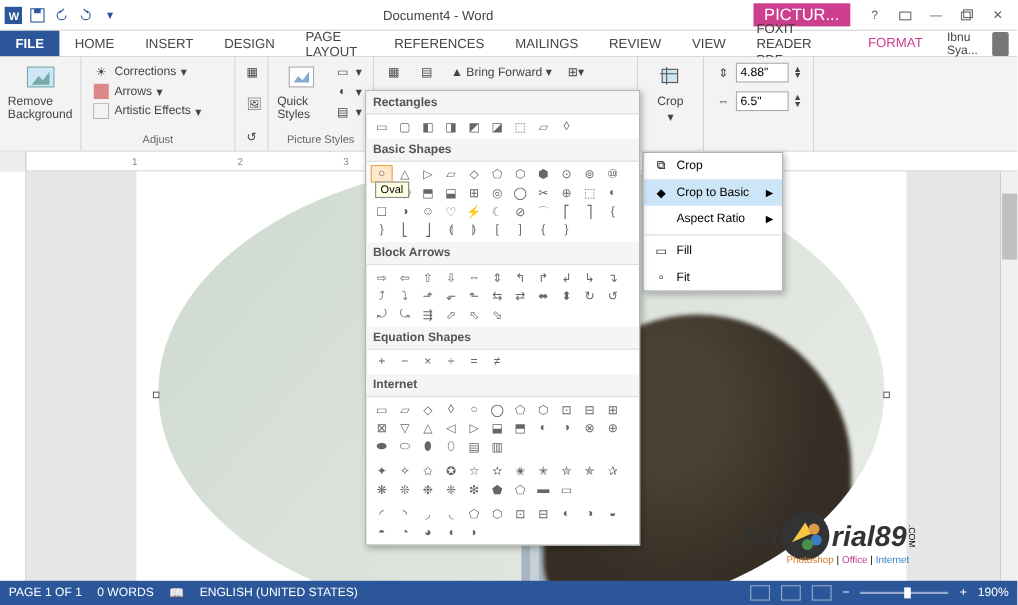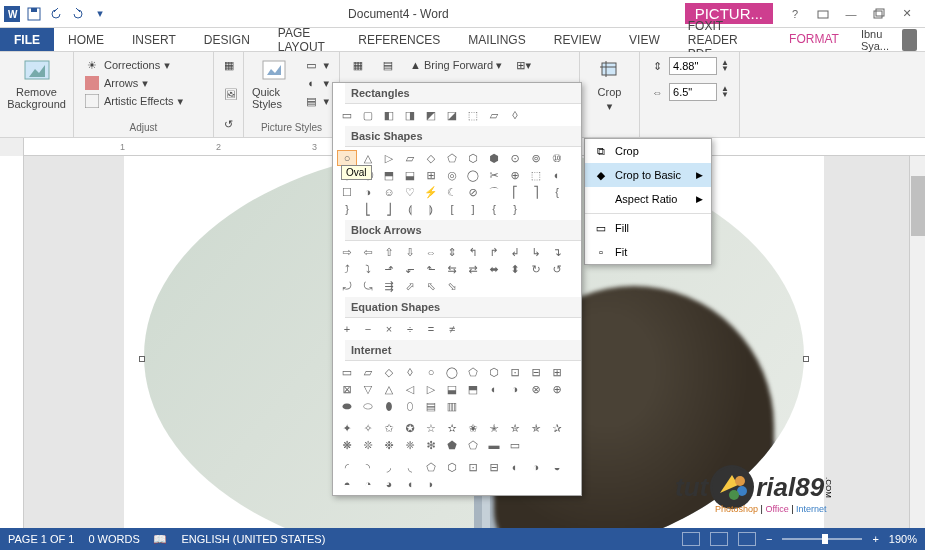--- a/index.html
+++ b/index.html
@@ -46,21 +46,21 @@
 .img-circle { position: absolute; left: 20px; top: 10px; width: 660px; height: 420px; border-radius: 50%; overflow: hidden; background: linear-gradient(130deg, #cdd9cf 0%, #d8e0d8 35%, #dfe5de 60%, #e8ece7 100%); }
 .person { position: absolute; right: 30px; bottom: 0; width: 280px; height: 280px; background: radial-gradient(ellipse at 40% 30%, #4a4236 20%, #362e24 60%); border-radius: 50% 50% 20% 20%; filter: blur(2px); }
 .shirt { position: absolute; right: 10px; bottom: -40px; width: 320px; height: 180px; background: repeating-linear-gradient(90deg, #a8b5c0 0 8px, #c5d0d8 8px 16px); border-radius: 60px 60px 0 0; }
 .handles { position: absolute; left: 18px; top: 8px; width: 664px; height: 424px; pointer-events: none; }
 .handle { position: absolute; width: 6px; height: 6px; background: #fff; border: 1px solid #666; }
 .scroll-v { position: absolute; right: 0; top: 0; width: 16px; height: 100%; background: #f0f0f0; border-left: 1px solid #ccc; }
 .scroll-thumb { width: 14px; height: 60px; background: #c0c0c0; margin: 20px 1px; }
 
 
 .shape-gallery { position: absolute; left: 332px; top: 82px; width: 250px; background: #fff; border: 1px solid #aaa; box-shadow: 2px 2px 6px rgba(0,0,0,0.3); z-index: 10; font-size: 11px; }
-.sg-header { padding: 4px 6px; font-weight: 600; color: #555; background: #f5f5f5; border-bottom: 1px solid #ddd; margin-left: 12px; }
+.sg-header { padding: 4px 6px; font-weight: 600; color: #555; background: #f5f5f5; border-bottom: 1px solid #ddd; }
 .sg-row { display: flex; flex-wrap: wrap; gap: 1px; padding: 3px 4px; }
 .shape { width: 20px; height: 16px; display: flex; align-items: center; justify-content: center; color: #666; border: 1px solid transparent; }
 .shape.sel { border: 1px solid #f0a050; background: #fde8cc; }
 .tooltip { position: absolute; background: #ffffe1; border: 1px solid #888; padding: 1px 4px; font-size: 10px; }
 
 
 .crop-menu { position: absolute; left: 584px; top: 138px; width: 128px; background: #fff; border: 1px solid #aaa; box-shadow: 2px 2px 6px rgba(0,0,0,0.3); z-index: 9; font-size: 11px; }
 .crop-item { display: flex; align-items: center; gap: 6px; padding: 4px 8px; }
 .crop-item.hover { background: #cde6f7; }
 .crop-item .arrow { margin-left: auto; font-size: 9px; }
@@ -150,21 +150,21 @@
 
 <div class="ribbon">
   <div class="group" style="width:74px">
     <div class="btn-vert">
       <span class="icon32">
           <svg width="28" height="22">
             <rect x="2" y="2" width="24" height="18" fill="#cfe6f7" stroke="#7aa"></rect>
             <polygon points="6,18 12,10 16,14 22,6 22,18" fill="#7aa"></polygon>
           </svg>
         </span>
-      <span style="text-align:center;line-height:1.1">Remove Background</span>
+      <span style="line-height:1.1">Remove Background</span>
     </div>
   </div>
   <div class="group" style="width:140px">
     <div>
       <div class="btn-row"><span class="icon16">☀</span><span>Corrections</span> ▾</div>
       <div class="btn-row"><span class="icon16">
             <svg width="14" height="14">
               <rect width="14" height="14" fill="#d88"></rect>
             </svg>
           </span><span>Arrows</span> ▾</div>

